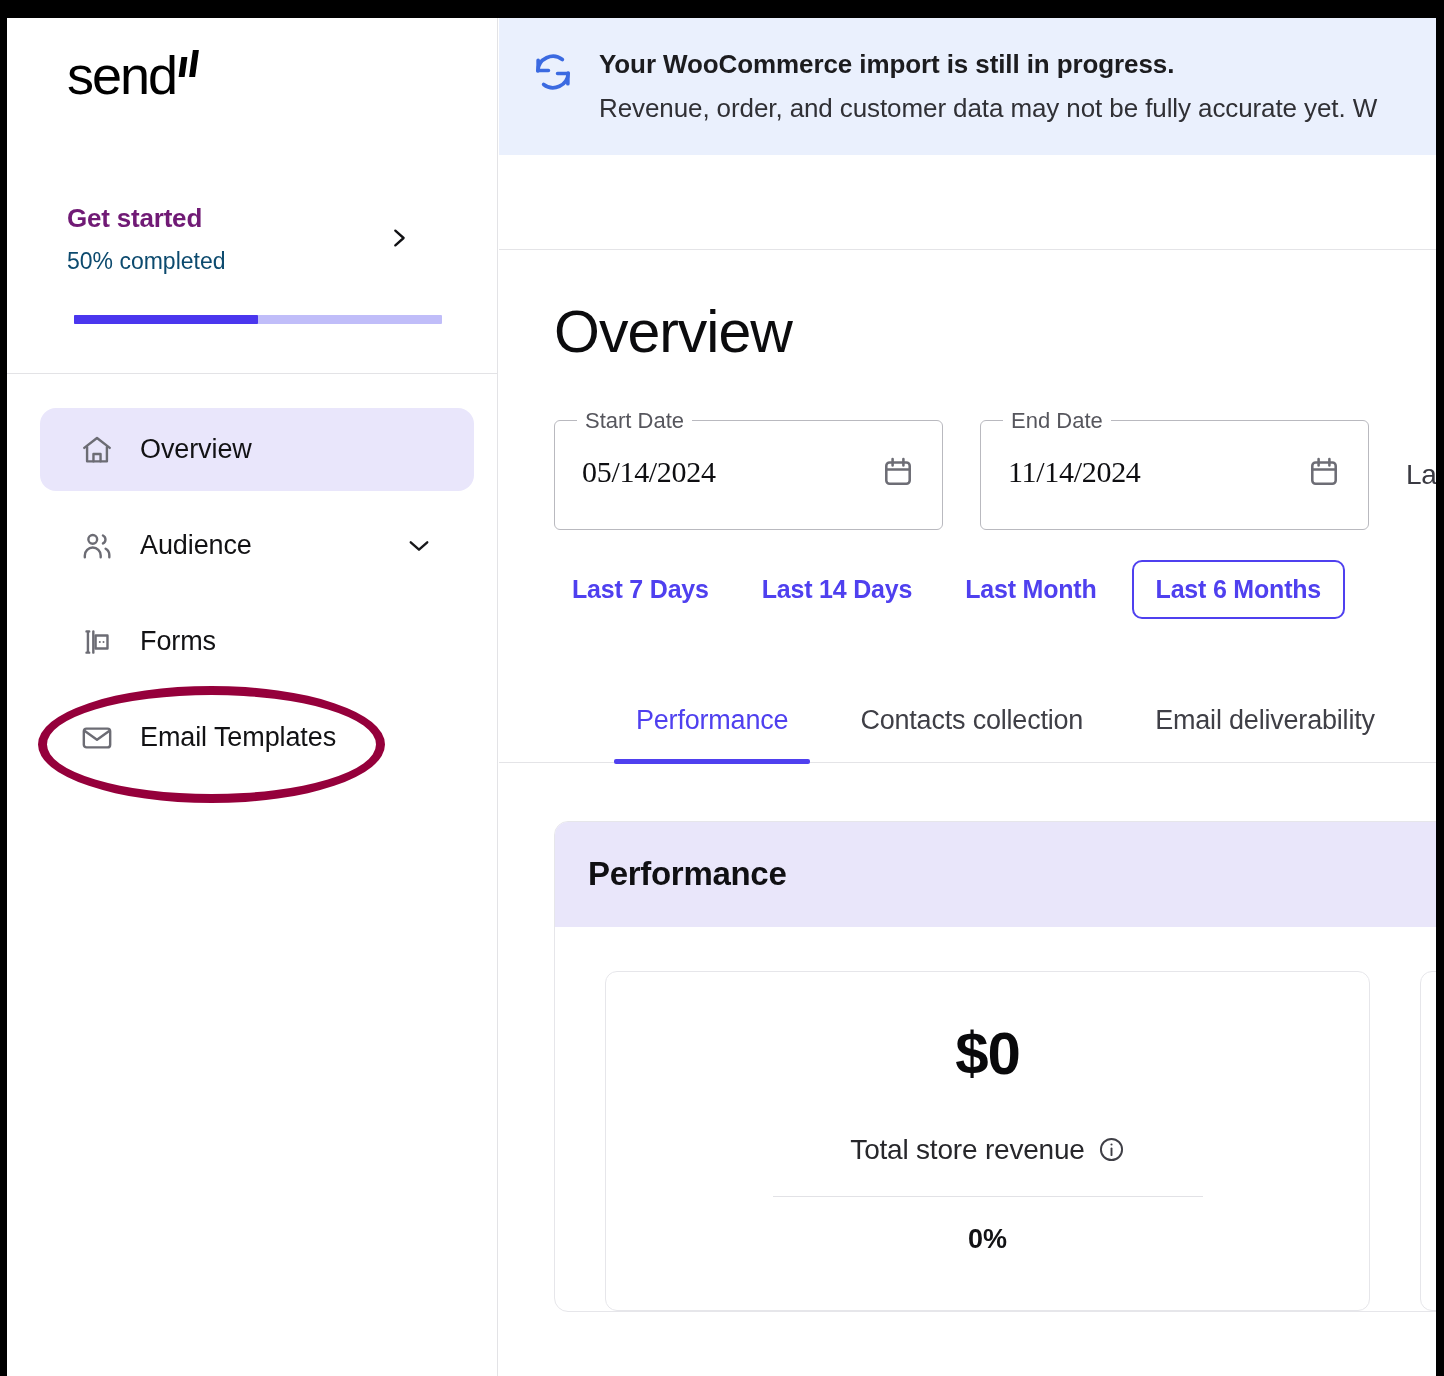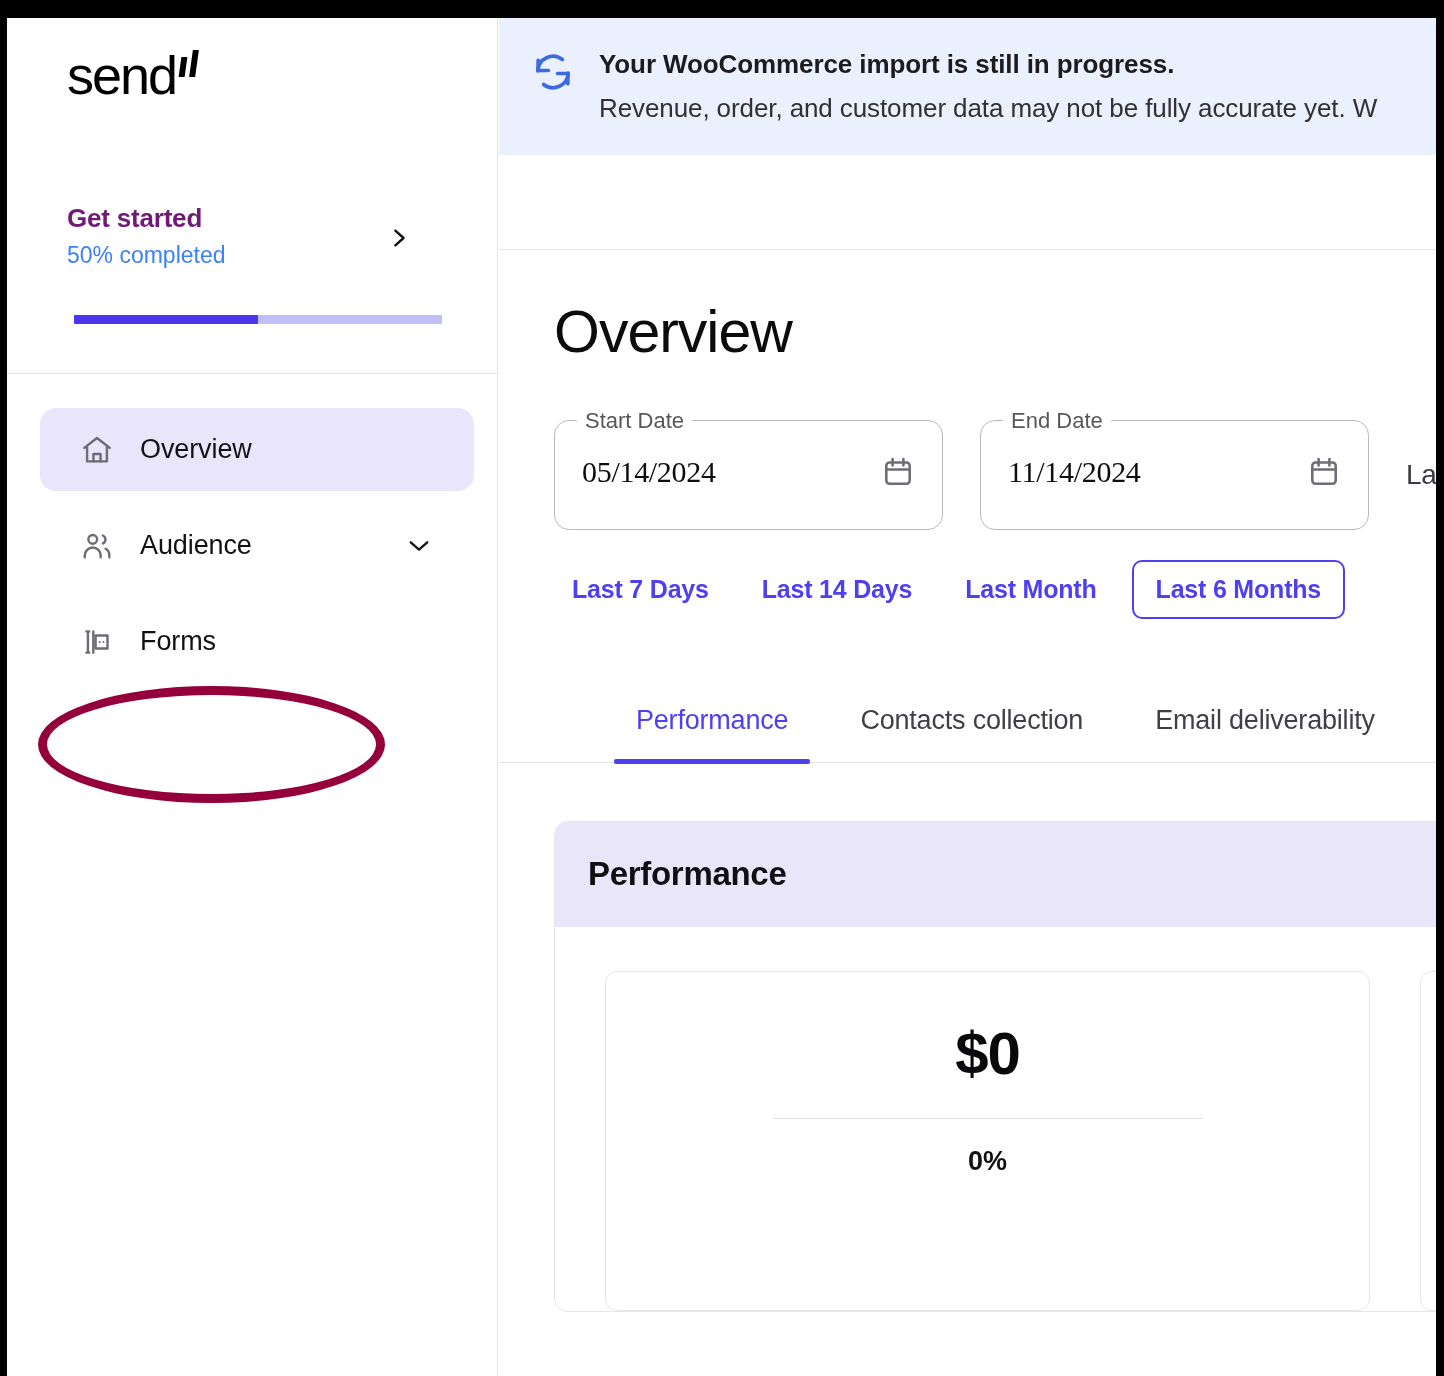--- a/index.html
+++ b/index.html
@@ -74,23 +74,23 @@
     padding: 0 56px 0 60px;
     cursor: pointer;
   }
   #gs-title {
     font-size: 26px;
     font-weight: bold;
     color: #701a75;
     letter-spacing: -0.2px;
   }
   #gs-sub {
-    margin-top: 8px;
+    margin-top: 14px;
     font-size: 23px;
-    color: #3b82f6;
+    color: #0c4a6e;
     font-weight: 400;
   }
   #gs-chevron {
     position: absolute;
     right: 88px;
     top: 24px;
     width: 22px;
     height: 22px;
   }
   #progress-track {
@@ -236,21 +236,21 @@
     position: relative;
     margin: 55px 0 0 55px;
     display: flex;
     align-items: center;
   }
   .date-field {
     position: relative;
     width: 389px;
     height: 110px;
     border: 1px solid #b9b9bf;
-    border-radius: 15px;
+    border-radius: 6px;
     margin-right: 37px;
     flex: 0 0 389px;
     background: #fff;
     padding-left: 32px;
   }
   .date-legend {
     position: absolute;
     left: 22px;
     top: -13px;
     background: #ffffff;
@@ -477,20 +477,29 @@
             <path d="M9.4 4.5v15"></path>
             <path d="M11 7.4h8.4v9.2H11z"></path>
             <circle cx="14" cy="12" r="0.7" fill="currentColor" stroke="none"></circle>
             <circle cx="16.6" cy="12" r="0.7" fill="currentColor" stroke="none"></circle>
           </svg>
         </span>
         <span class="nav-label">Forms</span>
       </div>
 
 
+      <div class="nav-item">
+        <span class="nav-icon">
+          <svg viewBox="0 0 24 24" fill="none" stroke="currentColor" stroke-width="1.7" stroke-linecap="round" stroke-linejoin="round" width="34" height="34">
+            <rect x="2.7" y="5.4" width="18.6" height="13.2" rx="1.9"></rect>
+            <path d="M3.4 7l8.6 6.3L20.6 7"></path>
+          </svg>
+        </span>
+        <span class="nav-label">Email Templates</span>
+      </div>
 
     </nav>
 
     <div id="annot-ellipse"></div>
   </div>
 
   <div id="main">
 
     <div id="banner">
       <span id="banner-icon">
@@ -554,20 +563,30 @@
     </div>
 
     <div id="perf-card">
       <div id="perf-card-header">
         <span id="perf-card-title">Performance</span>
       </div>
       <div id="perf-card-body">
 
         <div class="stat-card">
           <div class="stat-value">$0</div>
+          <div class="stat-label-row">
+            <span>Total store revenue</span>
+            <span class="stat-info-icon">
+              <svg viewBox="0 0 24 24" fill="none" stroke="currentColor" stroke-width="1.7" stroke-linecap="round" stroke-linejoin="round" width="27" height="27">
+                <circle cx="12" cy="12" r="9.4"></circle>
+                <path d="M12 11v6"></path>
+                <circle cx="12" cy="7.6" r="0.95" fill="currentColor" stroke="none"></circle>
+              </svg>
+            </span>
+          </div>
           <div class="stat-divider"></div>
           <div class="stat-delta">0%</div>
         </div>
 
         <div class="stat-card"></div>
 
       </div>
     </div>
 
   </div>

